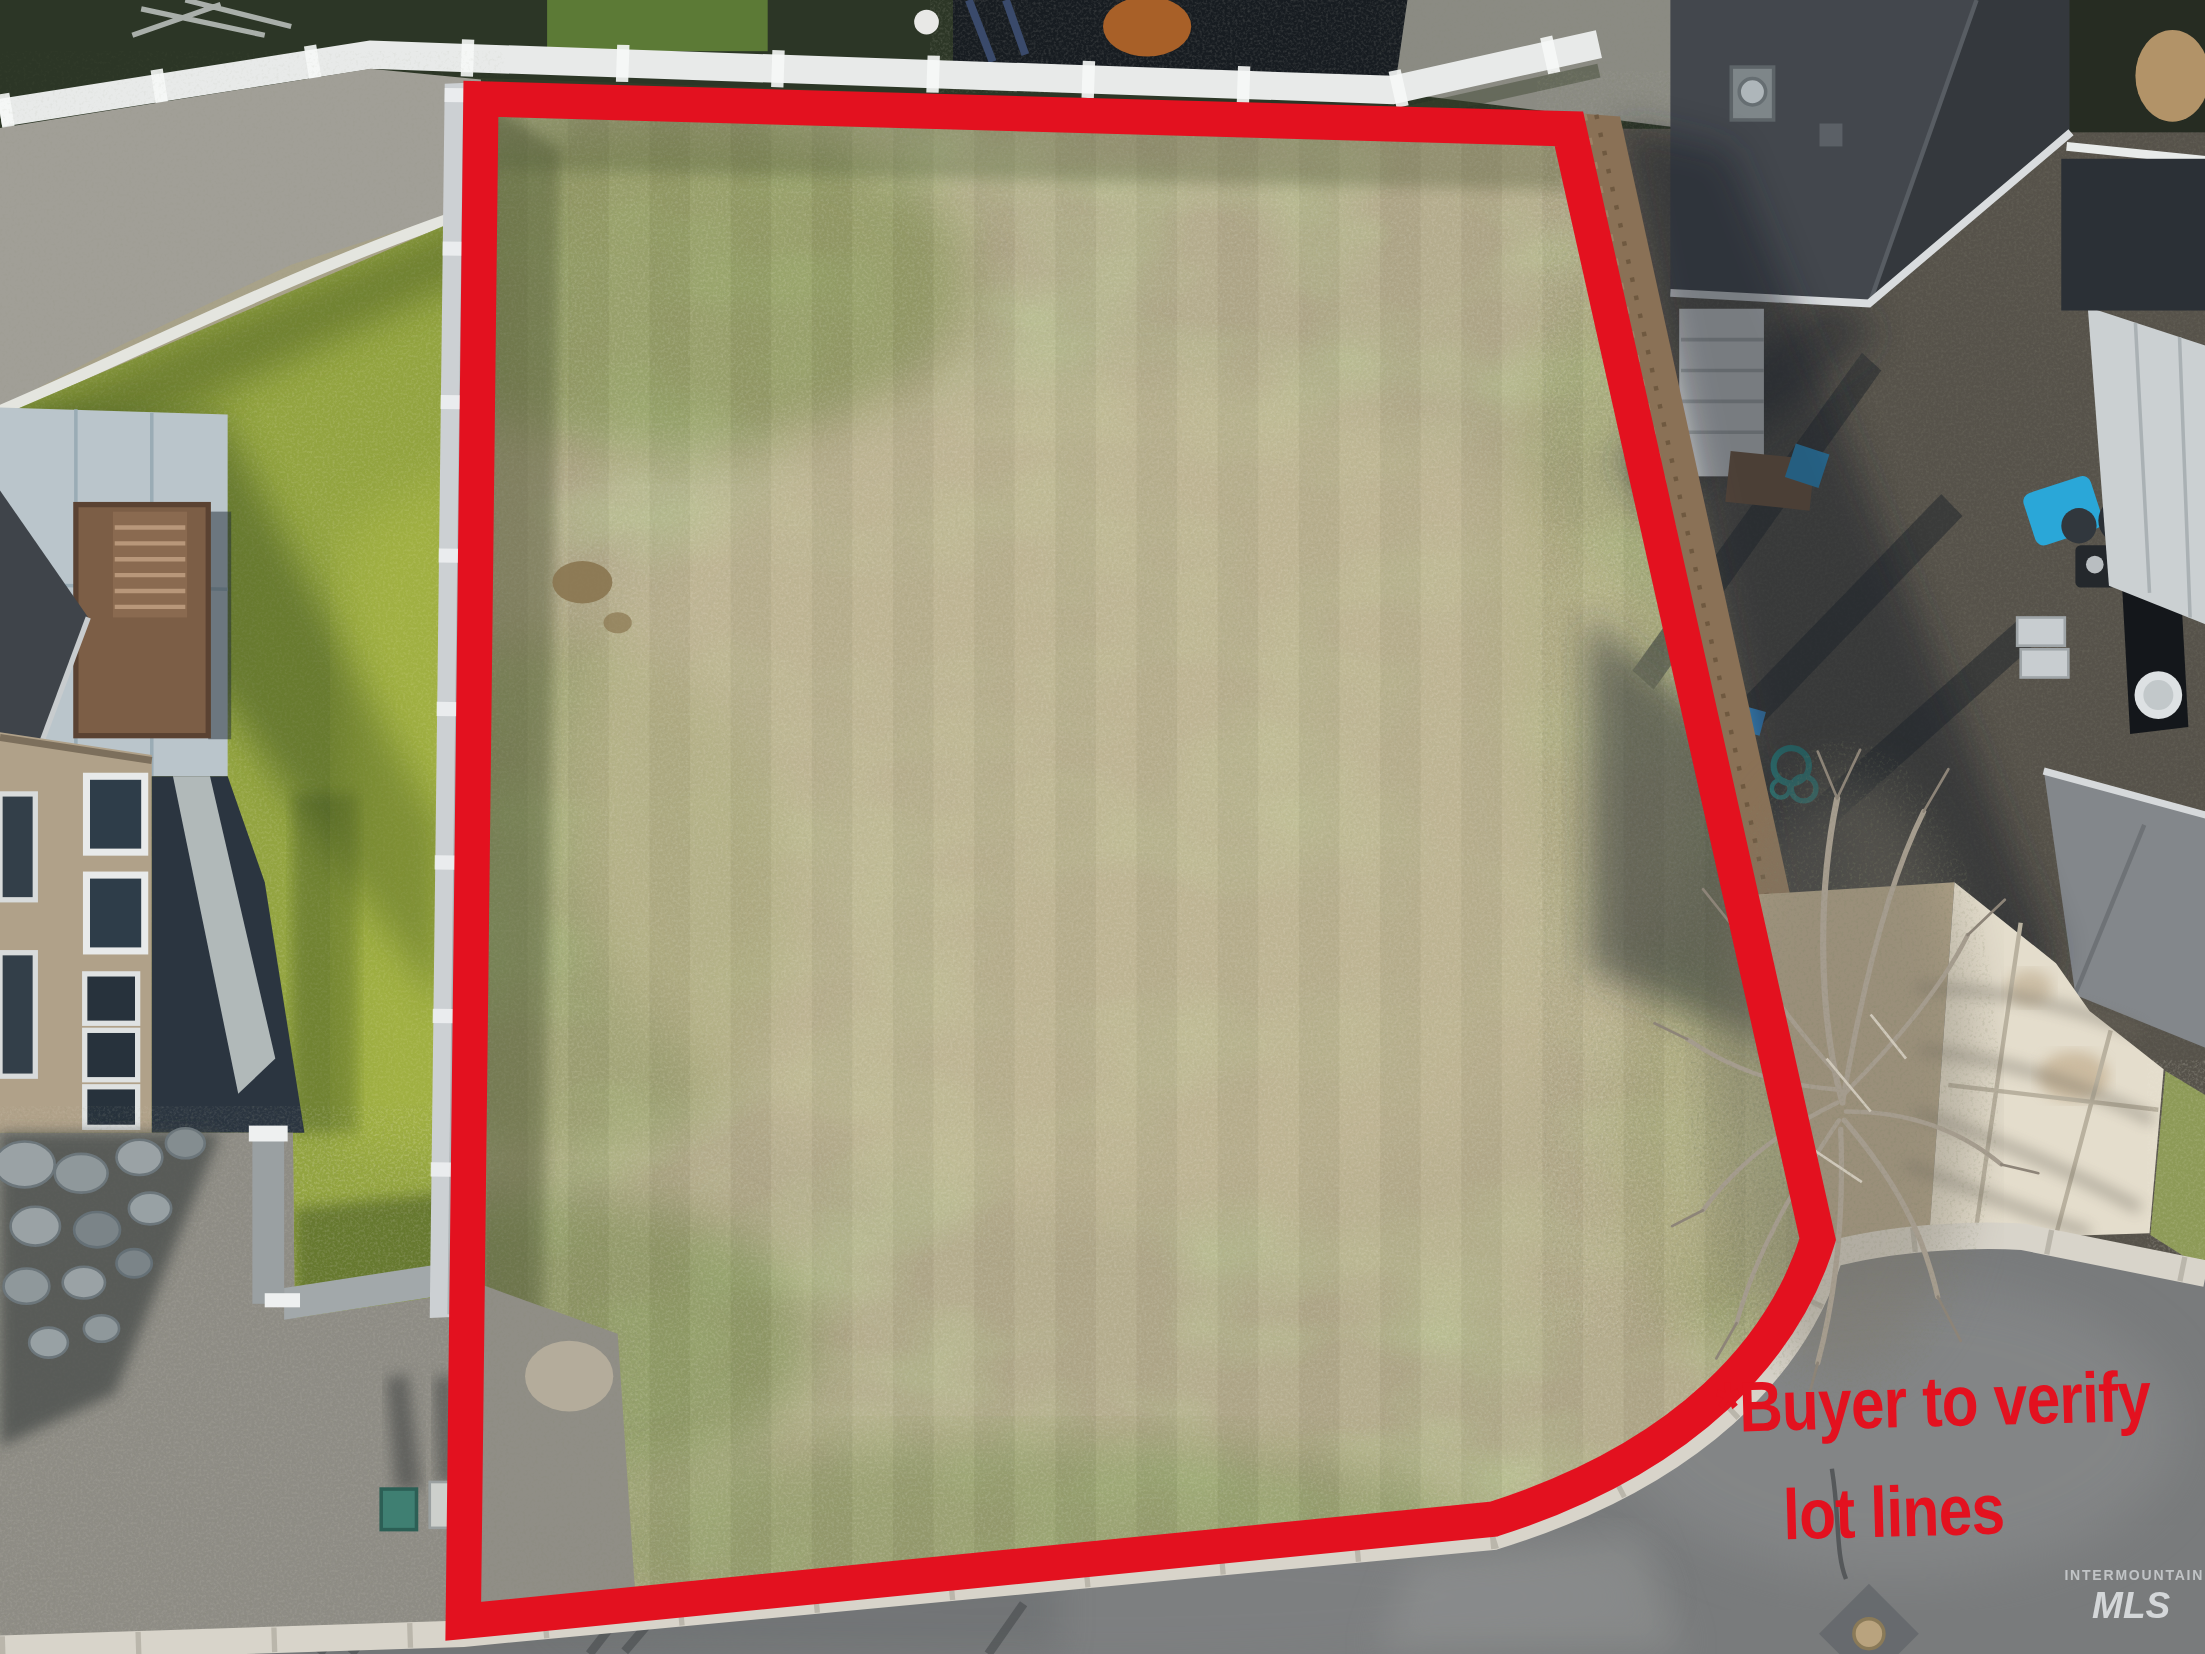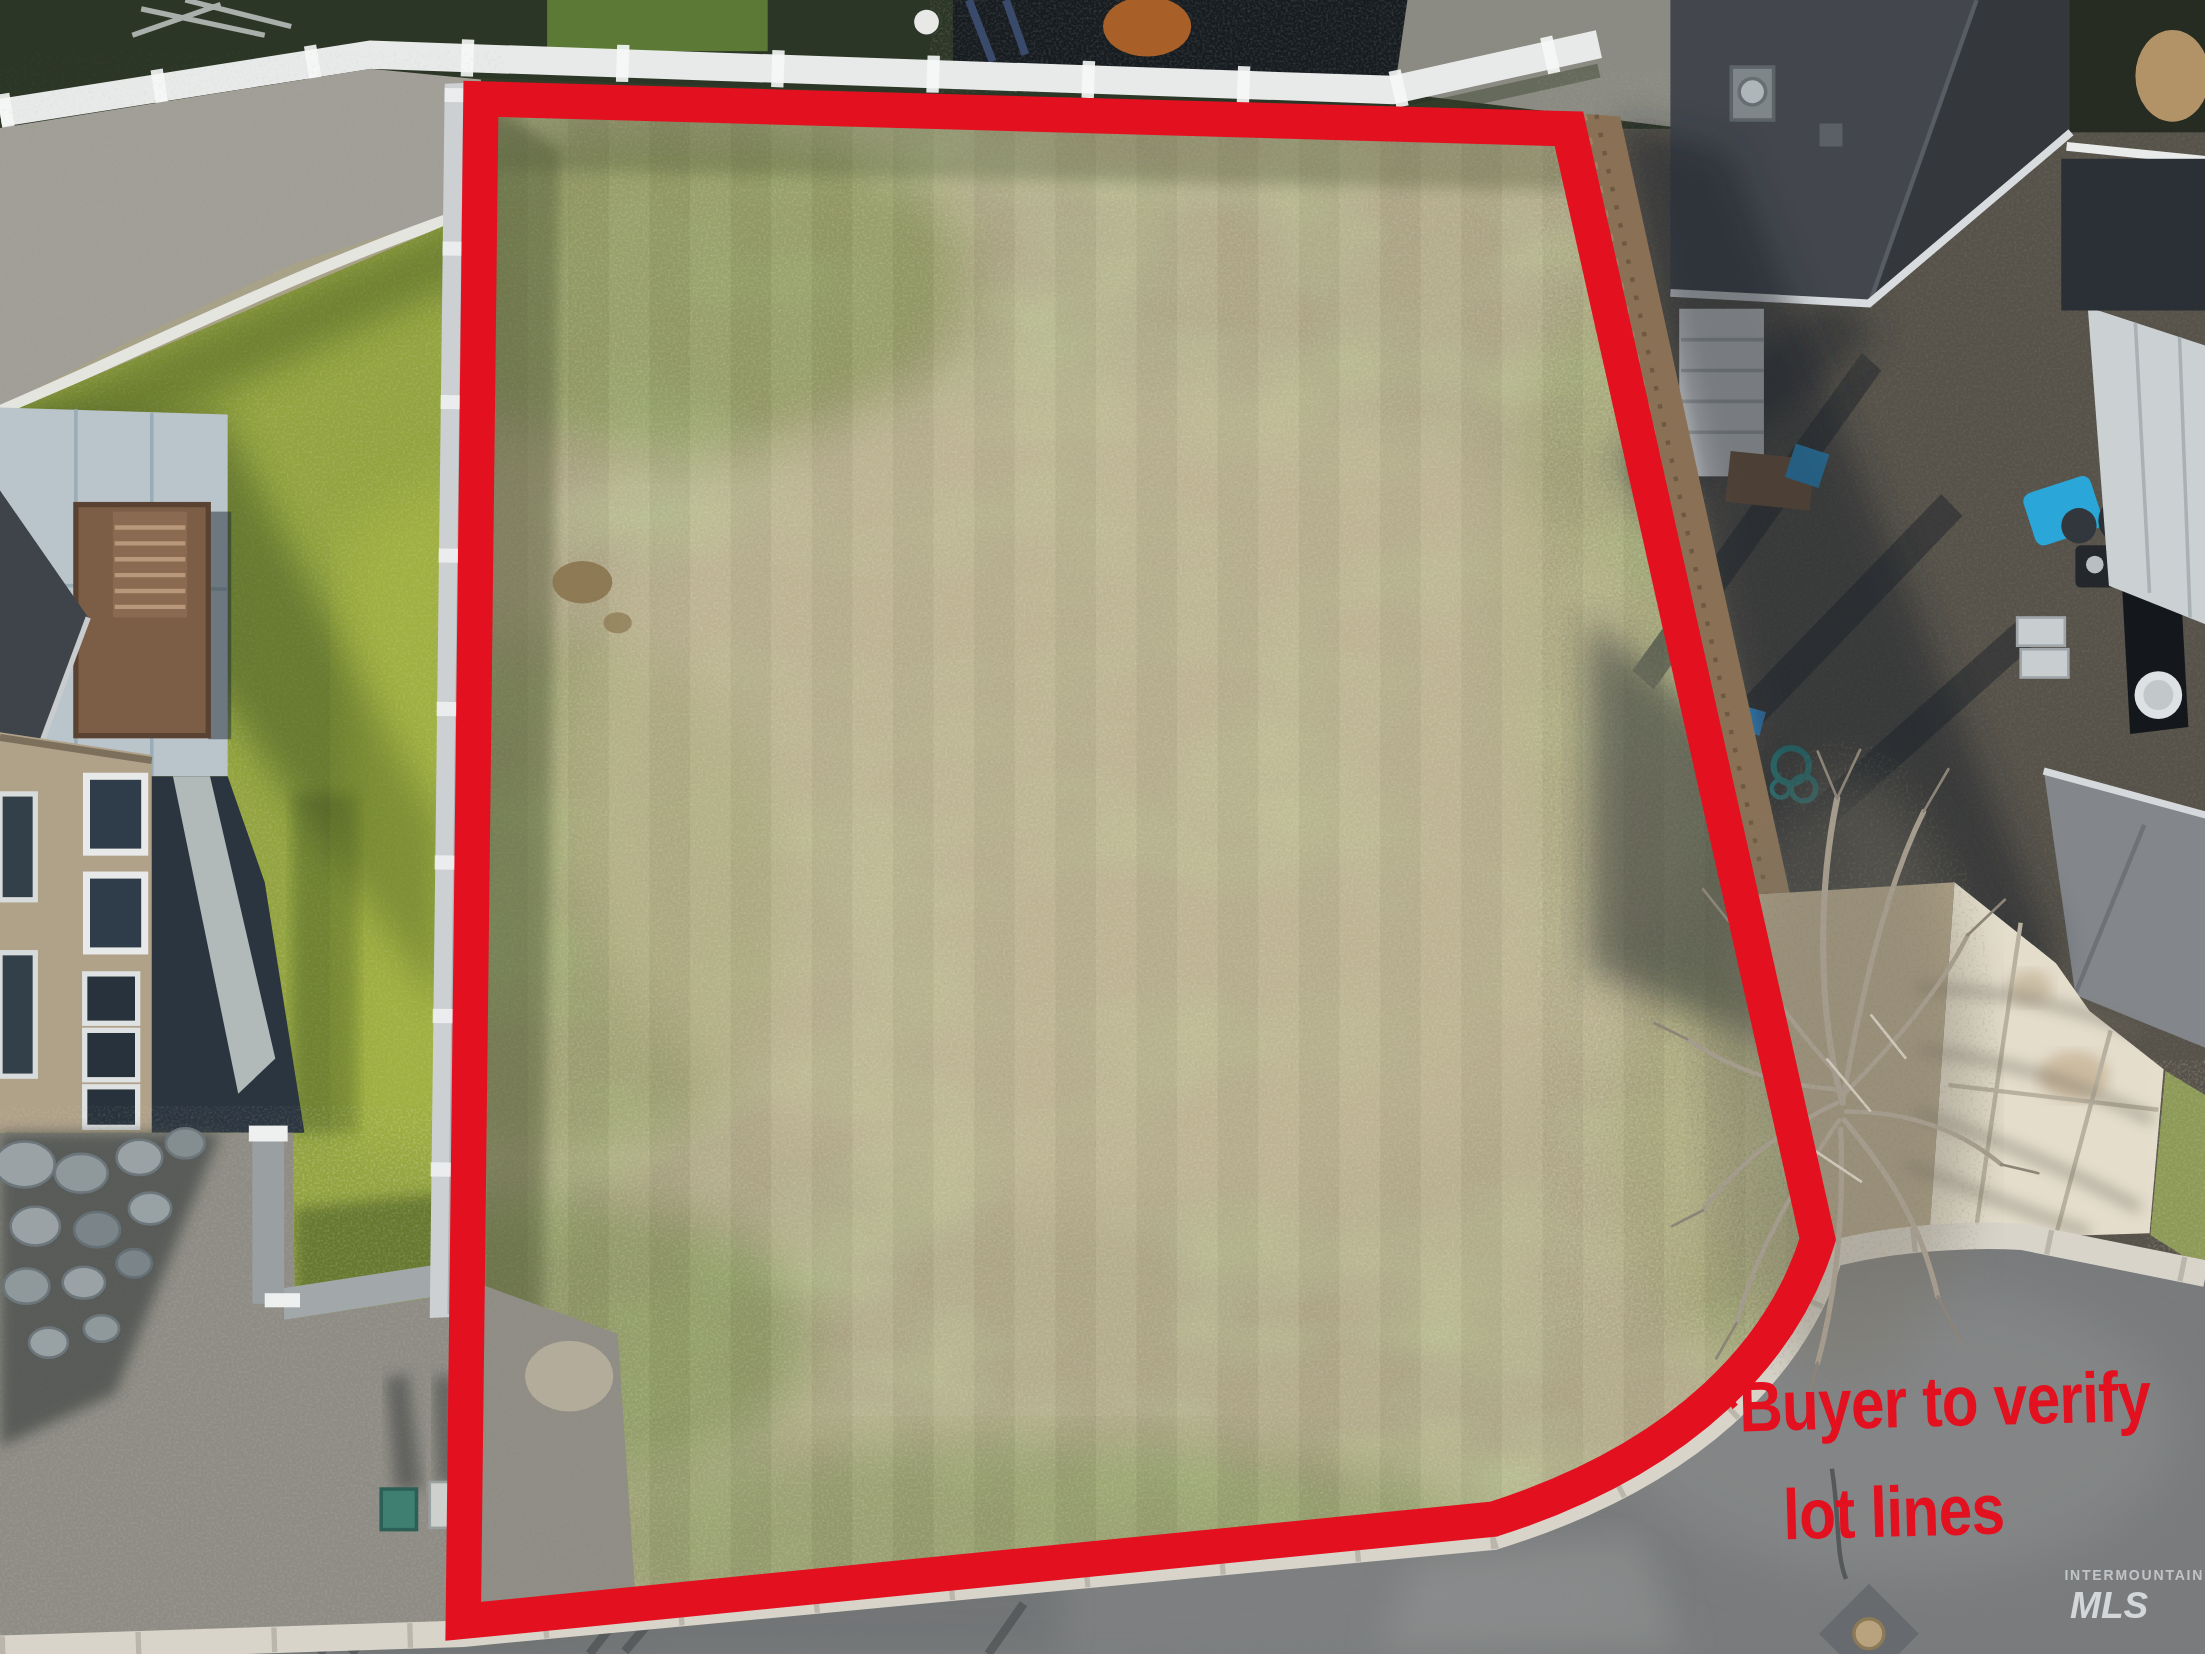--- a/index.html
+++ b/index.html
@@ -17,21 +17,21 @@
   .watermark{
     position:absolute;right:1.8px;top:1563px;width:494px;text-align:right;
     pointer-events:none;line-height:1;
   }
   .watermark .wm1{
     font-size:14px;font-weight:700;letter-spacing:1.8px;
     color:rgba(238,241,243,.62);line-height:25px;
   }
   .watermark .wm2{
     font-size:37px;font-weight:700;font-style:italic;
-    color:rgba(238,241,243,.78);line-height:35px;padding-right:56px;
+    color:rgba(238,241,243,.78);line-height:35px;padding-right:34px;
   }
 </style>
 </head>
 <body>
 
 <div class="scene">
 <svg viewBox="0 0 2500 1875" preserveAspectRatio="none">
   <defs>
     <filter id="fPatch" x="-5%" y="-5%" width="110%" height="110%">
       <feTurbulence type="fractalNoise" baseFrequency="0.0045 0.008" numOctaves="3" seed="17"></feTurbulence>

